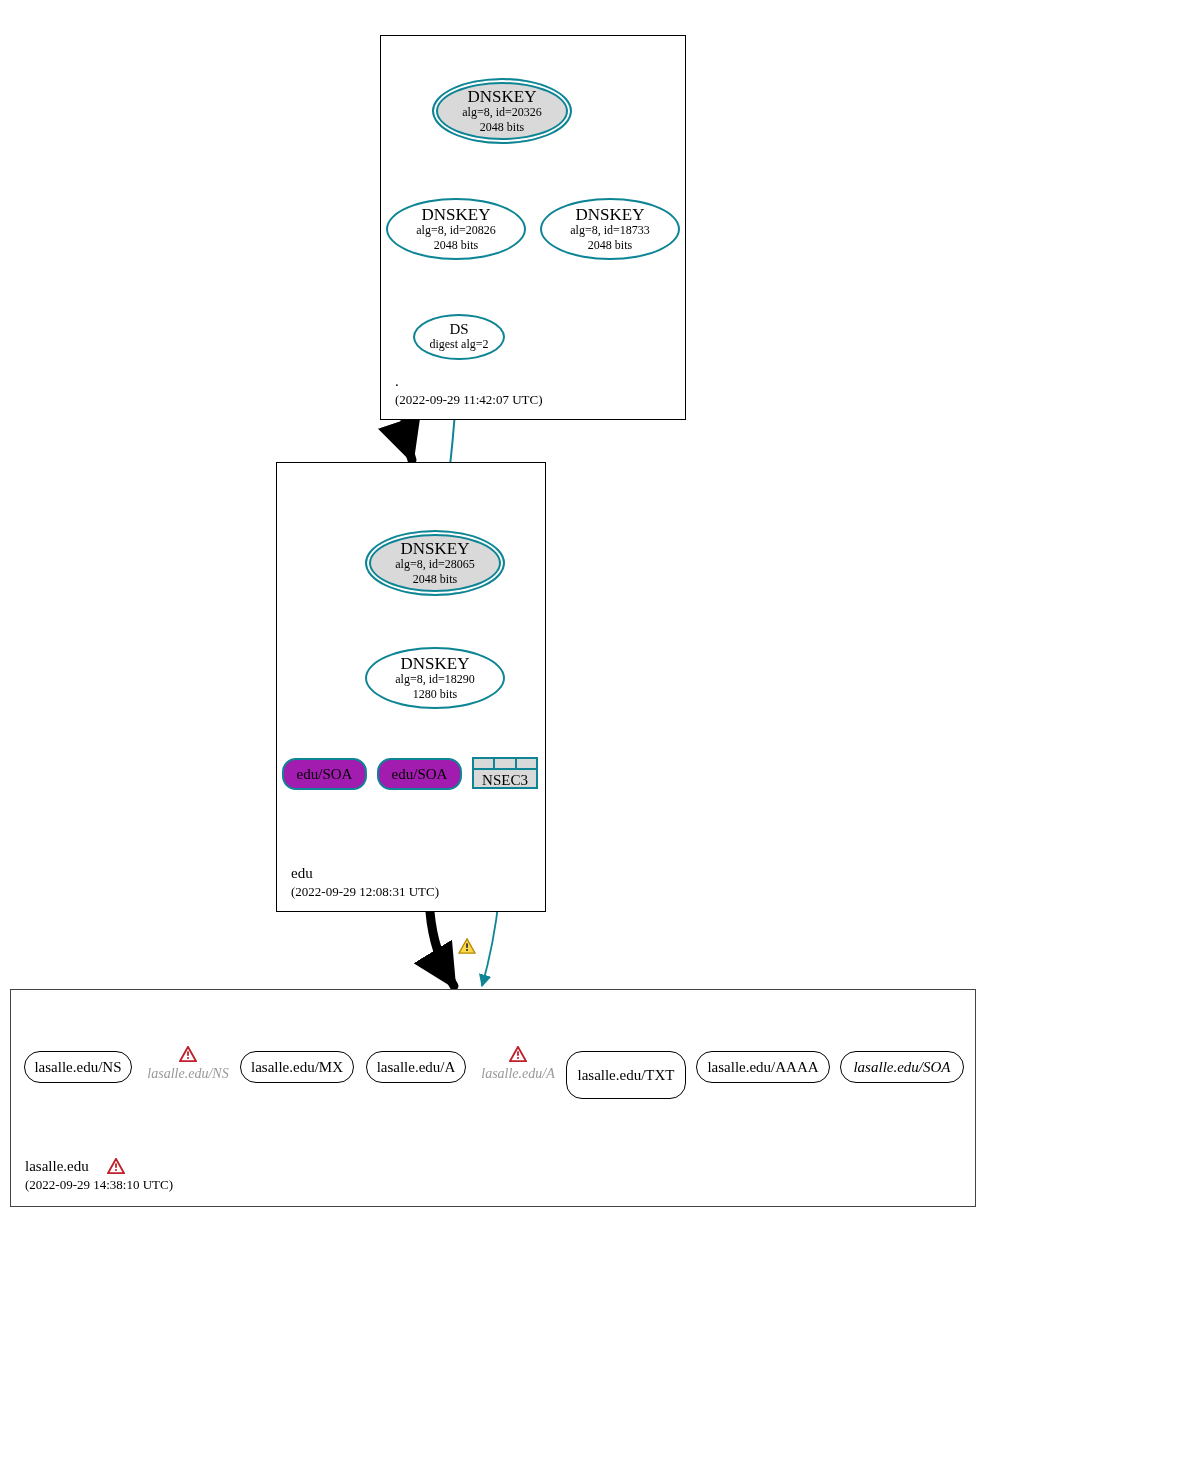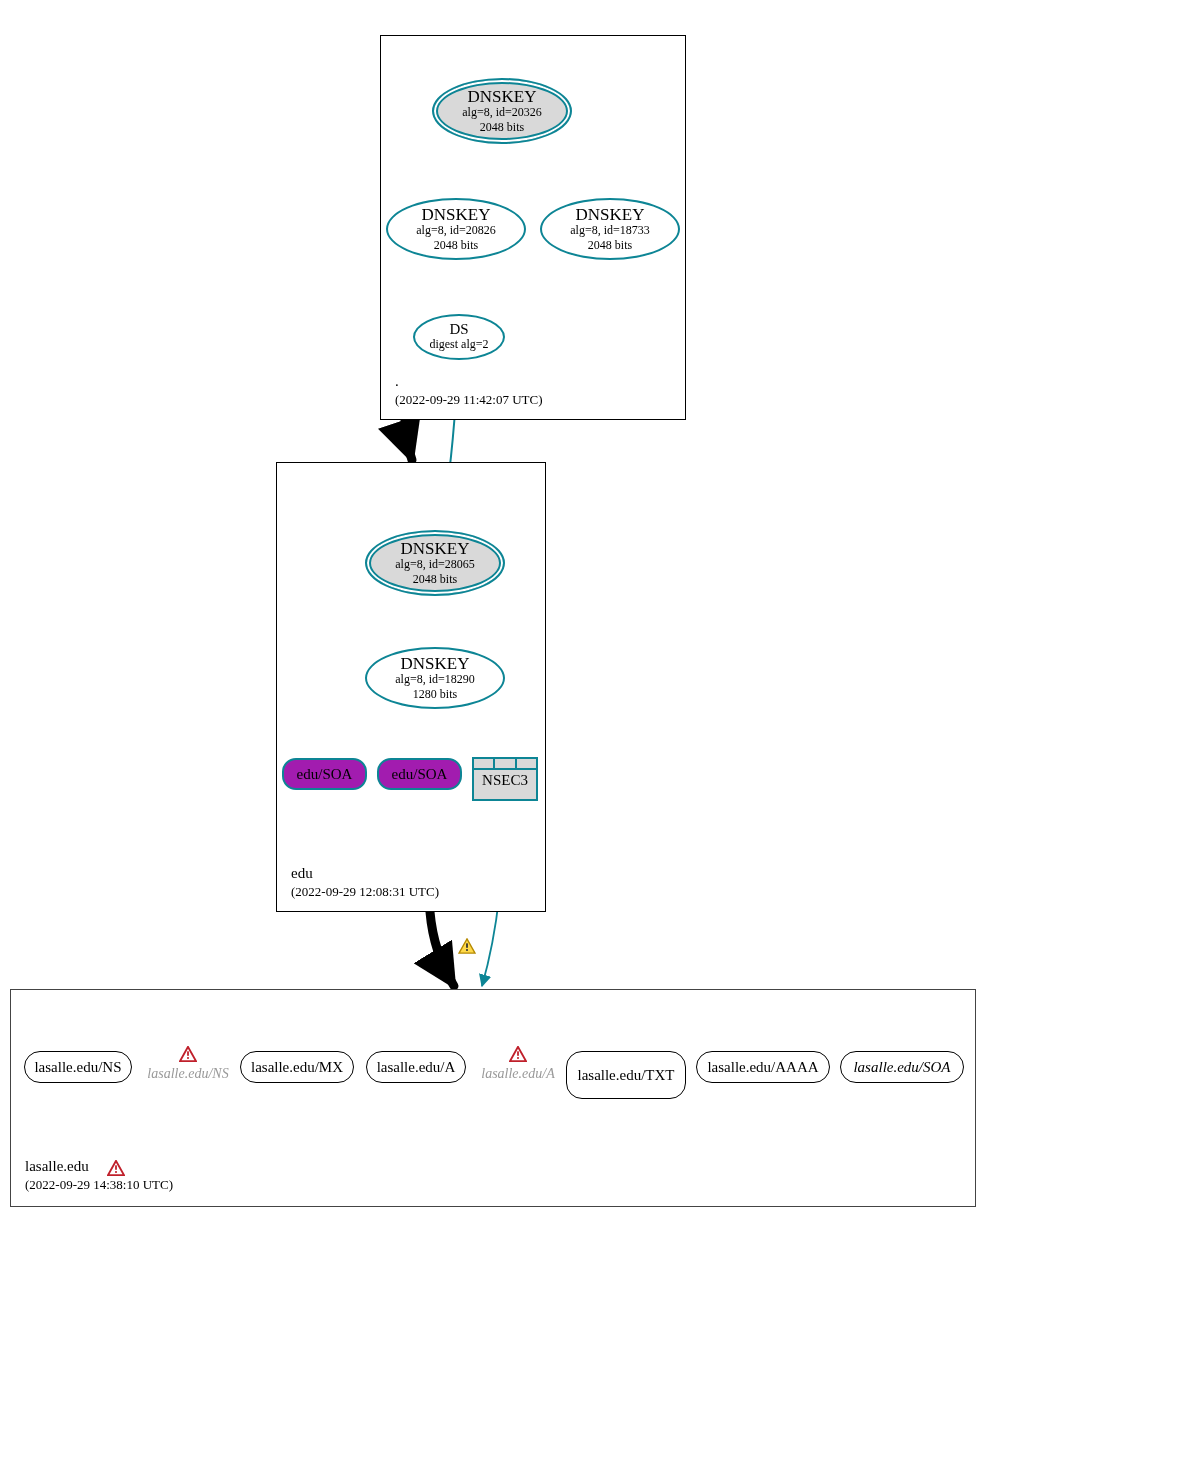--- a/index.html
+++ b/index.html
@@ -217,32 +217,32 @@
   <div class="sub">1280 bits</div>
 </div>
 
 <div class="roundbox" style="left:282px;top:758px;width:85px;height:32px;">
   <span>edu/SOA</span>
 </div>
 <div class="roundbox" style="left:377px;top:758px;width:85px;height:32px;">
   <span>edu/SOA</span>
 </div>
 
-<div class="nsec3" style="left:472px;top:757px;width:66px;height:44px;">
+<div class="nsec3" style="left:472px;top:757px;width:66px;height:32px;">
   <div class="tabs">
       <div></div>
       <div></div>
       <div></div>
     </div>
   <div class="label">NSEC3</div>
 </div>
 
 <div class="zone-box" style="left:10px;top:989px;width:966px;height:218px;border-color:#444;">
   <div class="zone-label" style="bottom:12px;">
-    <div style="display:flex;align-items:flex-end;gap:18px;">
+    <div style="display:flex;align-items:center;gap:18px;">
       <span>lasalle.edu</span>
       <span class="warn-tri">
         <svg viewBox="0 0 20 18" width="18" height="16">
             <path d="M10 1 L19 17 L1 17 Z" fill="none" stroke="#c0202b" stroke-width="2.2"></path>
             <rect x="9" y="6" width="2" height="5" fill="#c0202b"></rect>
             <rect x="9" y="12.5" width="2" height="2" fill="#c0202b"></rect>
           </svg>
       </span>
     </div>
     <div class="ts">(2022-09-29 14:38:10 UTC)</div>

